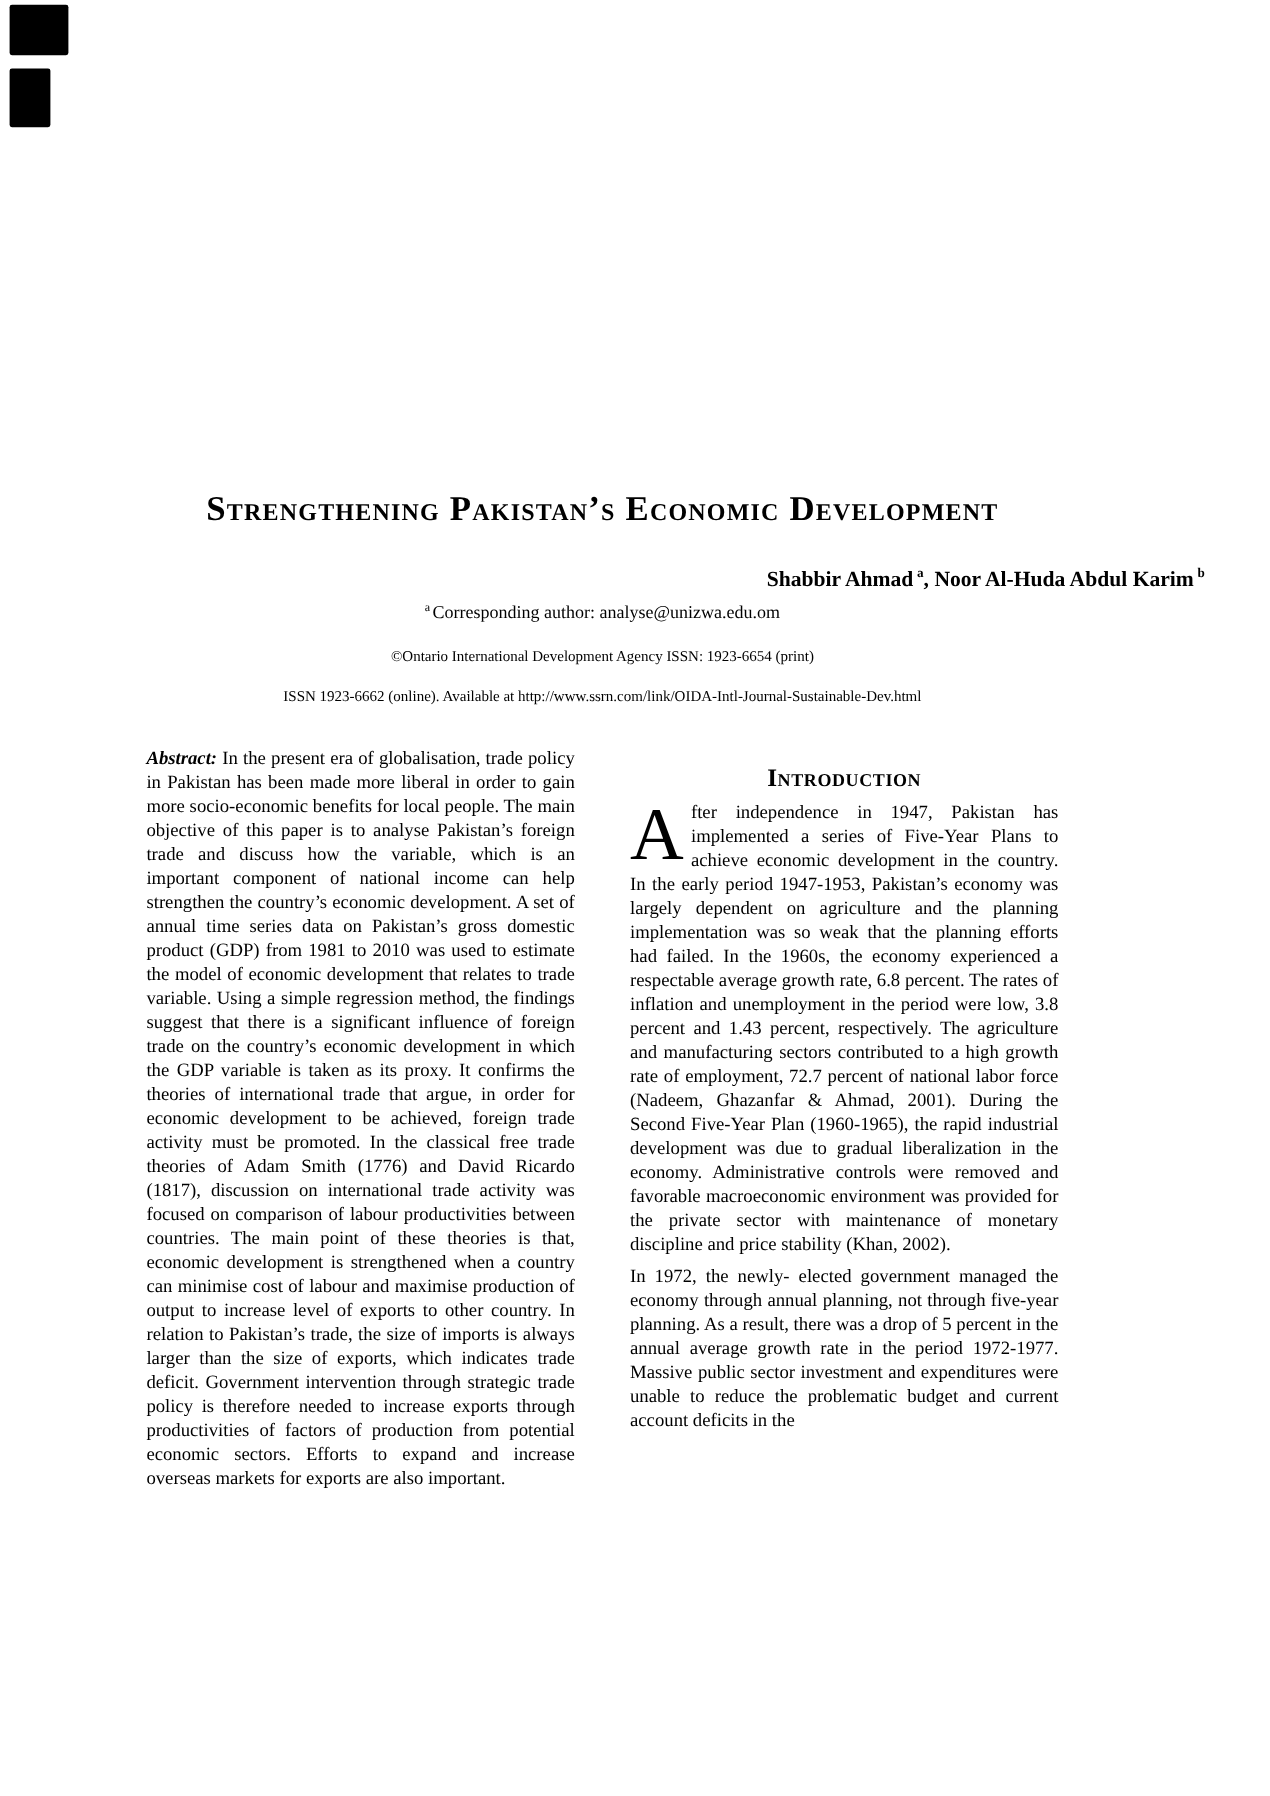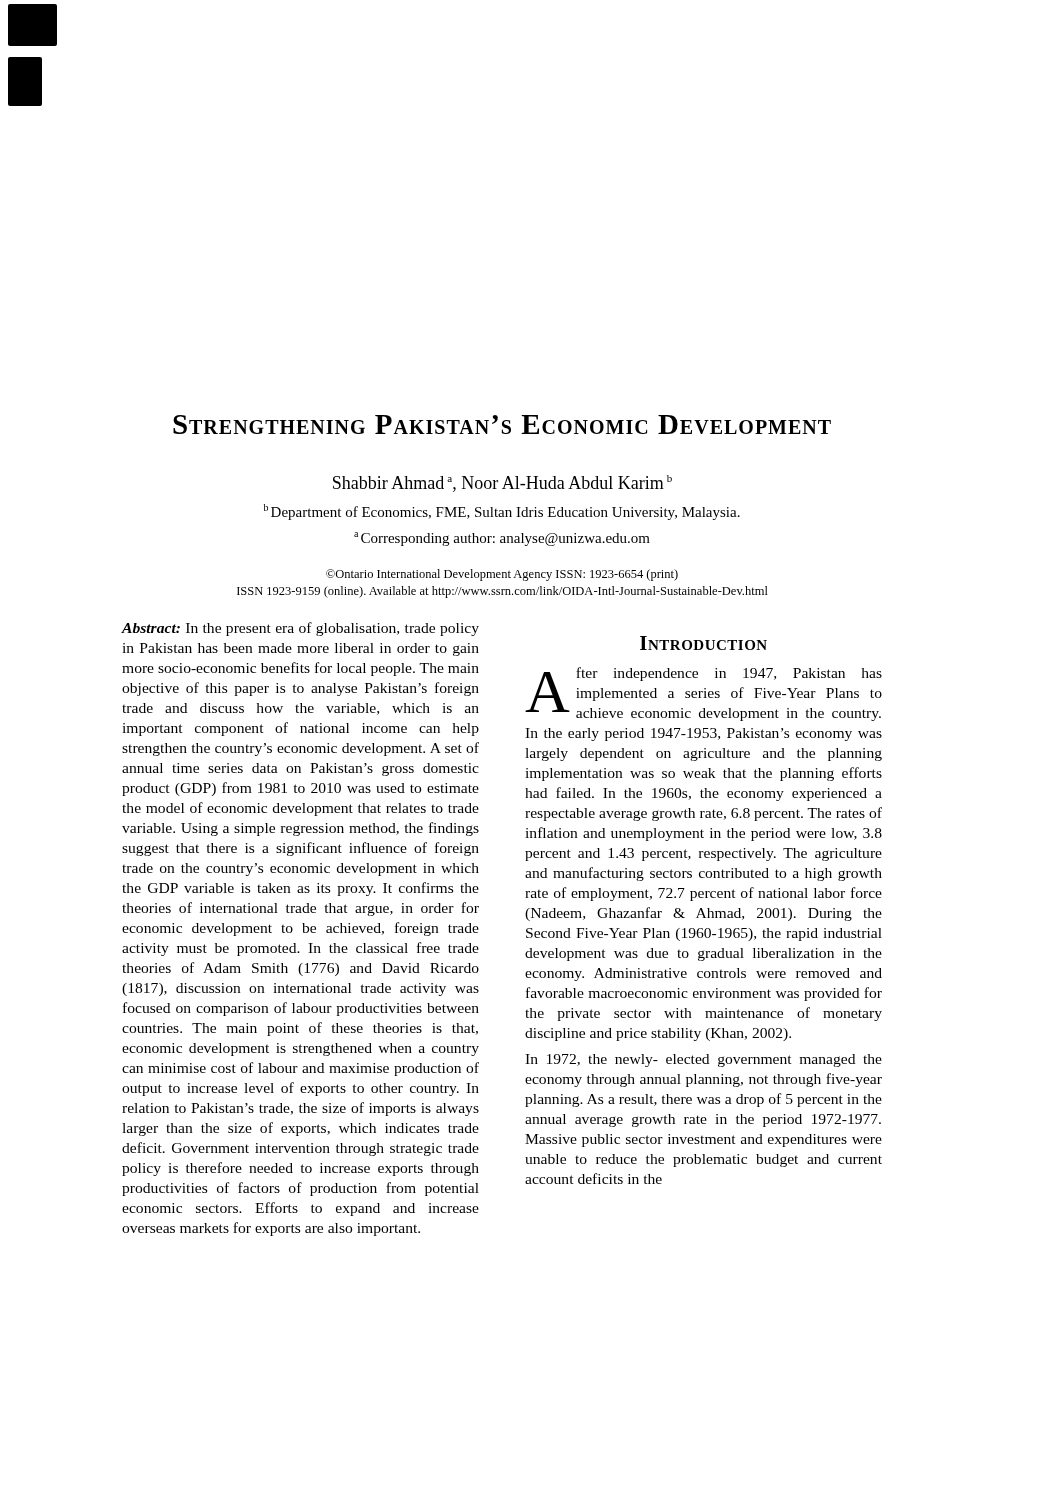--- a/index.html
+++ b/index.html
@@ -25,30 +25,31 @@
     font-weight: bold;
     font-variant: small-caps;
     line-height: 35px;
     letter-spacing: 1px;
   }
   .title-line { display: block; }
 
   .authors {
     margin: 24px 0 2px 0;
     font-size: 18px;
-    font-weight: normal;
+    font-weight: bold;
     line-height: 24px;
+    text-align: right;
   }
   .authors sup { font-size: 11px; margin-left: 3px; }
 
   .affil { margin: 0; font-size: 15px; line-height: 21px; }
   .affil sup { font-size: 10px; margin-right: 2px; }
 
   .imprint { margin-top: 17px; font-size: 12.5px; line-height: 17px; }
-  .imprint p { margin: 0; }
+  .imprint p { margin: 16px; }
 
   .columns {
     display: flex;
     gap: 46px;
     padding: 18px 122px 0 122px;
     font-size: 15.6px;
     line-height: 20px;
     text-align: justify;
   }
   .col { flex: 1; min-width: 0; }
@@ -83,26 +84,25 @@
   <div class="scan-artifact artifact-2"></div>
 
   <div class="header">
     <h1 class="title">
         <span class="title-line">Strengthening Pakistan’s Economic Development</span>
       </h1>
 
     <p class="authors"><span>Shabbir Ahmad</span><sup>a</sup><span>,</span>
       <span>Noor Al-Huda Abdul Karim</span><sup>b</sup></p>
 
-    <p class="affil"><sup>b</sup><span>Department of Economics, FME, Sultan Idris Education University, Malaysia.</span></p>
     <p class="affil"><sup>a</sup><span>Corresponding author: analyse@unizwa.edu.om</span></p>
 
     <div class="imprint">
       <p>©Ontario International Development Agency ISSN: 1923-6654 (print)</p>
-      <p>ISSN 1923-9159 (online). Available at http://www.ssrn.com/link/OIDA-Intl-Journal-Sustainable-Dev.html</p>
+      <p>ISSN 1923-6662 (online). Available at http://www.ssrn.com/link/OIDA-Intl-Journal-Sustainable-Dev.html</p>
     </div>
   </div>
 
   <div class="columns">
 
     <div class="col">
       <p class="body-para"><span class="para-label">Abstract:</span>
         <span>In the present era of globalisation, trade policy in Pakistan has been made more liberal in order to gain more socio-economic benefits for local people. The main objective of this paper is to analyse Pakistan’s foreign trade and discuss how the variable, which is an important component of national income can help strengthen the country’s economic development. A set of annual time series data on Pakistan’s gross domestic product (GDP) from 1981 to 2010 was used to estimate the model of economic development that relates to trade variable. Using a simple regression method, the findings suggest that there is a significant influence of foreign trade on the country’s economic development in which the GDP variable is taken as its proxy. It confirms the theories of international trade that argue, in order for economic development to be achieved, foreign trade activity must be promoted. In the classical free trade theories of Adam Smith (1776) and David Ricardo (1817), discussion on international trade activity was focused on comparison of labour productivities between countries. The main point of these theories is that, economic development is strengthened when a country can minimise cost of labour and maximise production of output to increase level of exports to other country. In relation to Pakistan’s trade, the size of imports is always larger than the size of exports, which indicates trade deficit. Government intervention through strategic trade policy is therefore needed to increase exports through productivities of factors of production from potential economic sectors. Efforts to expand and increase overseas markets for exports are also important.</span></p>
     </div>
 

